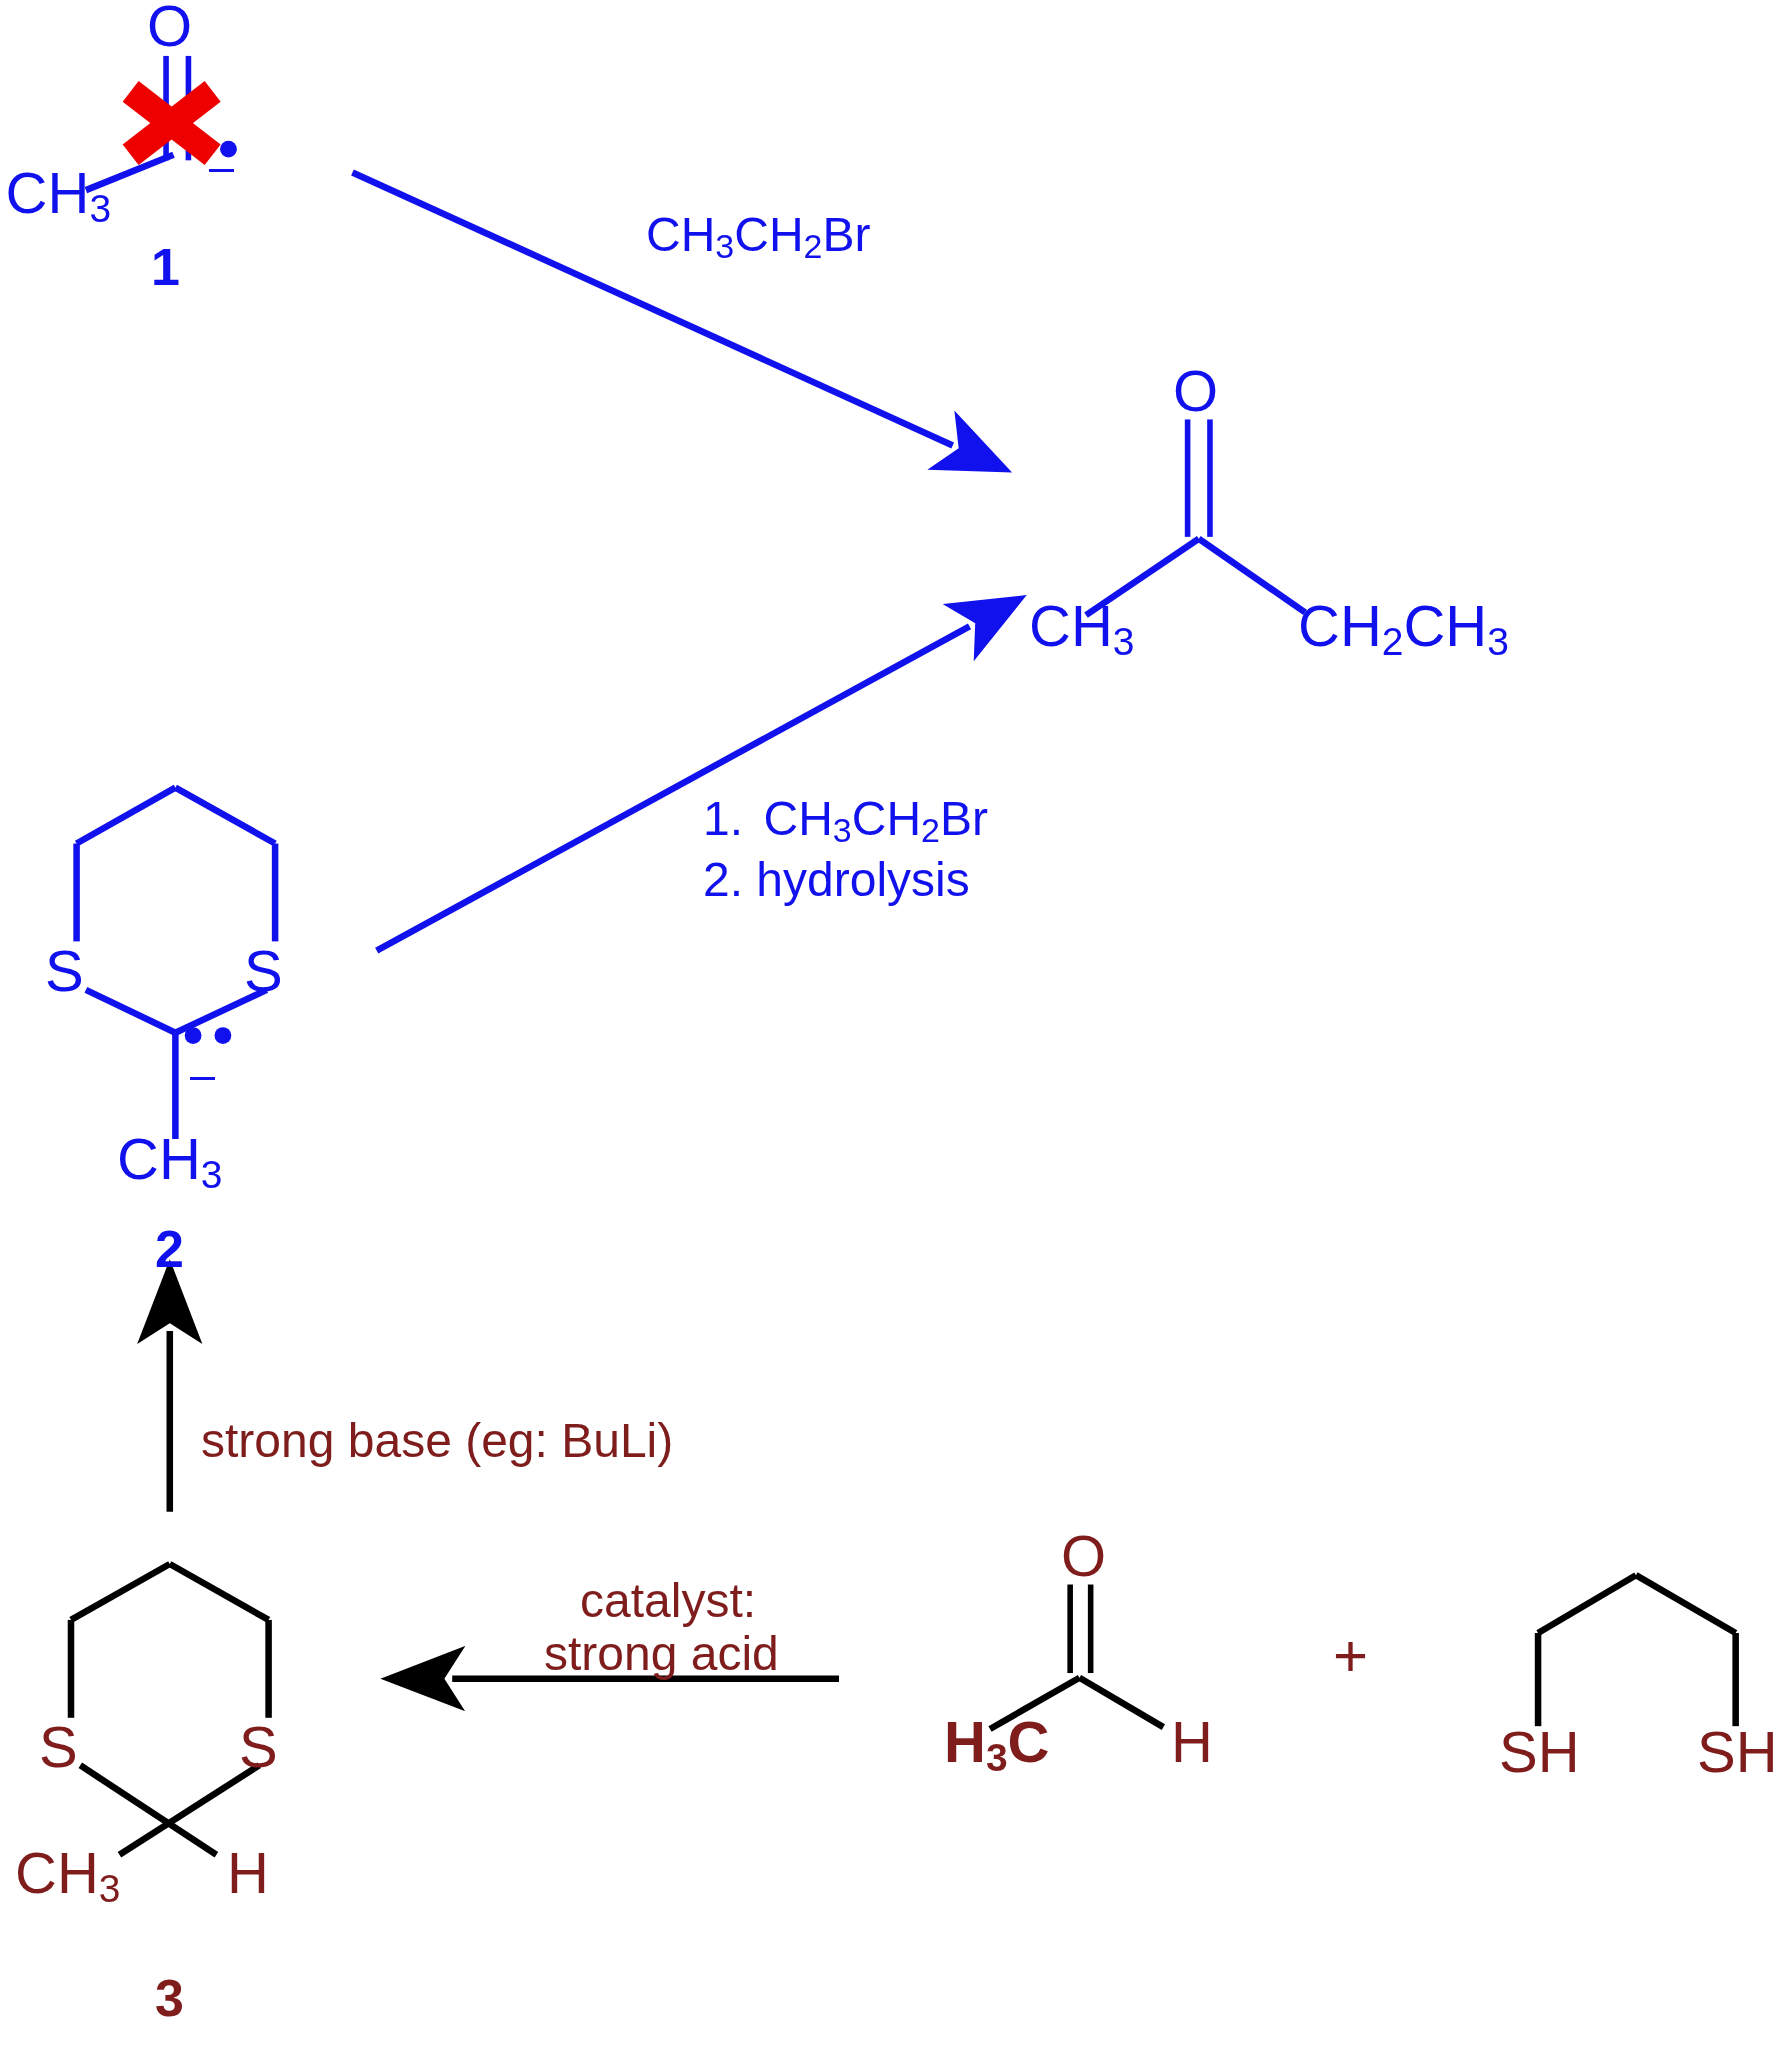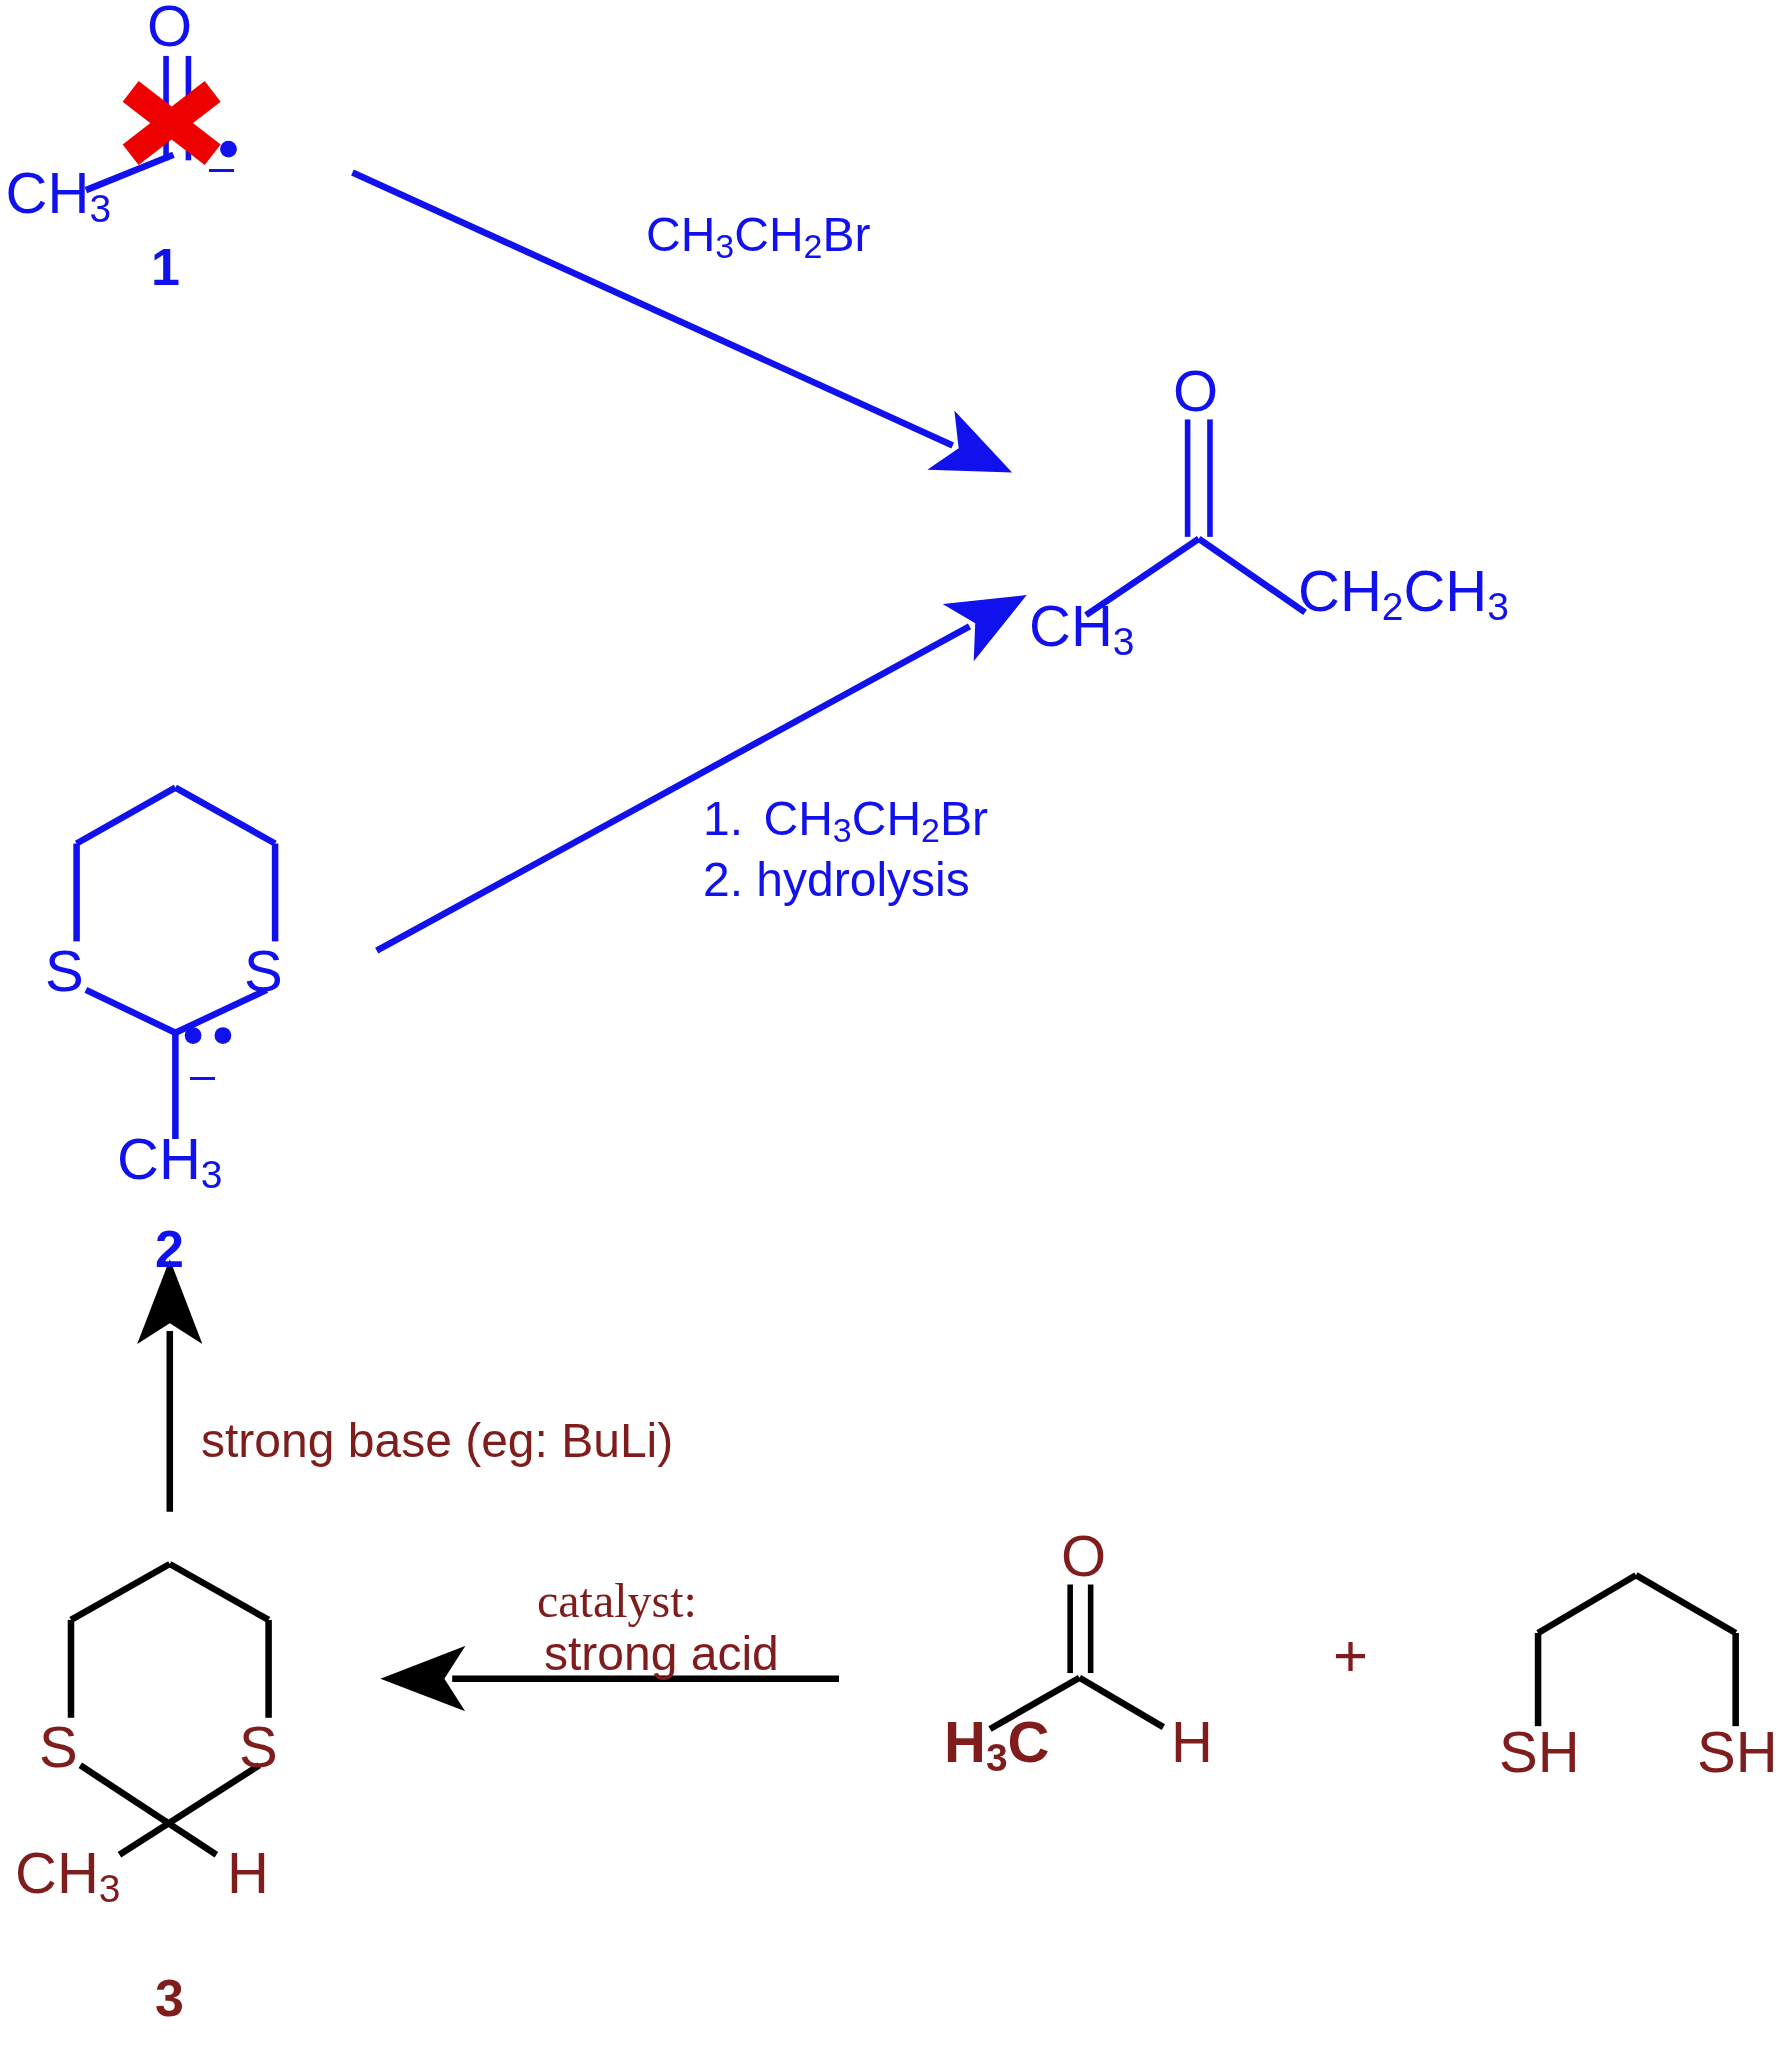--- a/index.html
+++ b/index.html
@@ -166,40 +166,40 @@
 
     <div class="lbl atom blue" style="left:147px; top:-2.8px;">O</div>
     <div class="lbl atom blue" style="left:5.6px; top:164px;"><span>CH</span><span class="sub">3</span></div>
     <div class="lbl blue" style="left:209px; top:144px; font-size:45px;">–</div>
     <div class="lbl numlabel blue" style="left:151px; top:241px;">1</div>
 
     <div class="lbl cond blue" style="left:626px; top:211px;margin-left:20px;"><span>CH</span><span class="sub">3</span><span>CH</span><span class="sub">2</span><span>Br</span></div>
 
     <div class="lbl atom blue" style="left:1173px; top:362px;">O</div>
     <div class="lbl atom blue" style="left:1029px; top:597px;"><span>CH</span><span class="sub">3</span></div>
-    <div class="lbl atom blue" style="left:1298px; top:562px;"><span>CH</span><span class="sub">2</span><span>CH</span><span class="sub">3</span></div>
+    <div class="lbl atom blue" style="left:1298px; top:597px;"><span>CH</span><span class="sub">2</span><span>CH</span><span class="sub">3</span></div>
 
     <div class="lbl cond blue multiline" style="left:703px; top:792px;"><span>1.</span><span style="display:inline-block;width:20.5px;"></span><span>CH</span><span class="sub">3</span><span>CH</span><span class="sub">2</span><span>Br</span></div>
     <div class="lbl cond blue" style="left:703px; top:856px;text-align:center;">2. hydrolysis</div>
 
     <div class="lbl atom blue" style="left:45px; top:942px;">S</div>
     <div class="lbl atom blue" style="left:244px; top:942px;">S</div>
     <div class="lbl blue" style="left:190px; top:1052px; font-size:45px;">–</div>
     <div class="lbl atom blue" style="left:117px; top:1130px;"><span>CH</span><span class="sub">3</span></div>
     <div class="lbl numlabel blue" style="left:155px; top:1223px;">2</div>
 
     <div class="lbl cond black" style="left:201px; top:1417px;">strong base (eg: BuLi)</div>
 
     <div class="lbl atom black" style="left:39px; top:1718px;">S</div>
     <div class="lbl atom black" style="left:239px; top:1718px;">S</div>
     <div class="lbl atom black" style="left:15px; top:1844px;"><span>CH</span><span class="sub">3</span></div>
     <div class="lbl atom black" style="left:227px; top:1844px;">H</div>
     <div class="lbl numlabel black" style="left:155px; top:1972px;">3</div>
 
-    <div class="lbl cond black" style="left:537px; top:1577px;font-family:Liberation Serif, serif;">catalyst:</div>
+    <div class="lbl cond black" style="left:580px; top:1577px;">catalyst:</div>
     <div class="lbl cond black" style="left:544px; top:1630px;">strong acid</div>
 
     <div class="lbl atom black" style="left:1061px; top:1527px;">O</div>
     <div class="lbl atom black" style="left:944px; top:1713px;font-weight:bold;"><span>H</span><span class="sub">3</span><span>C</span></div>
     <div class="lbl atom black" style="left:1171px; top:1713px;">H</div>
 
     <div class="lbl plus black" style="left:1333px; top:1626px;">+</div>
 
     <div class="lbl atom black" style="left:1499px; top:1723px;">SH</div>
     <div class="lbl atom black" style="left:1697px; top:1723px;">SH</div>

